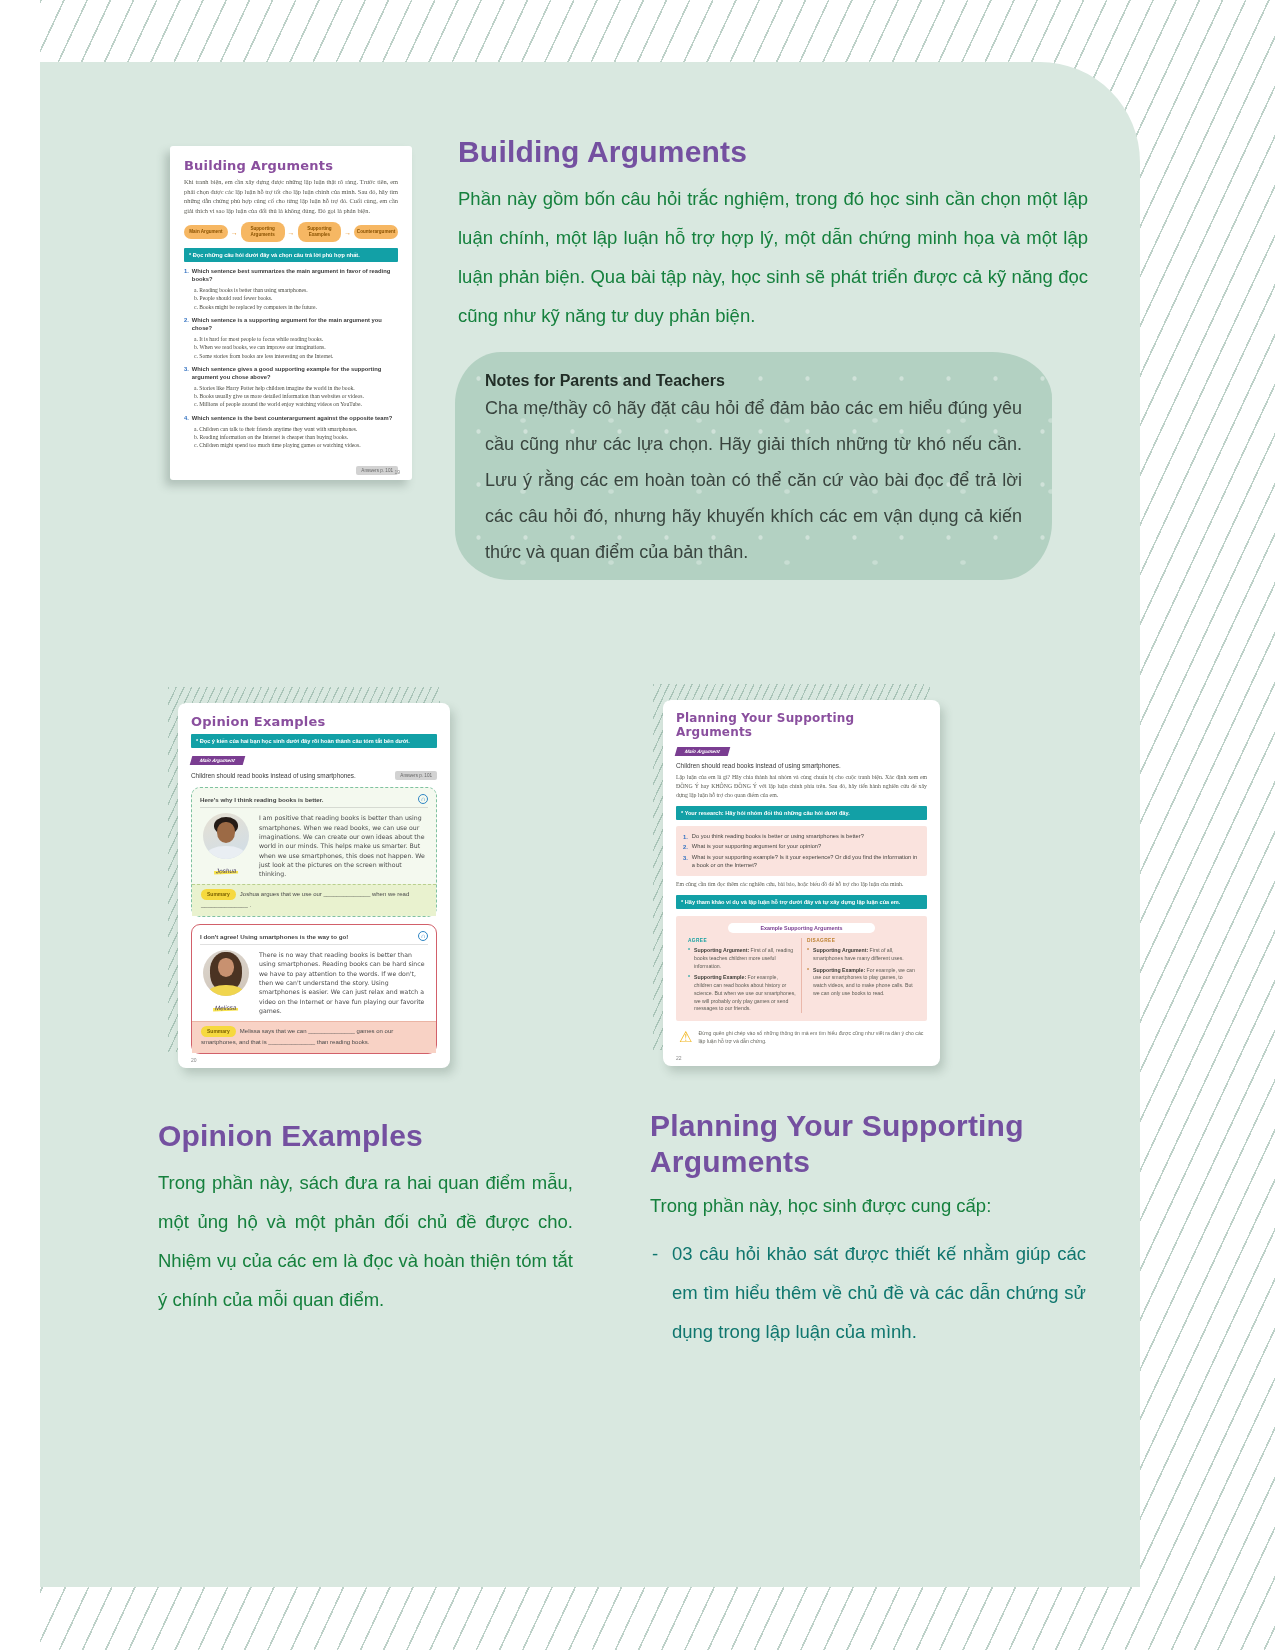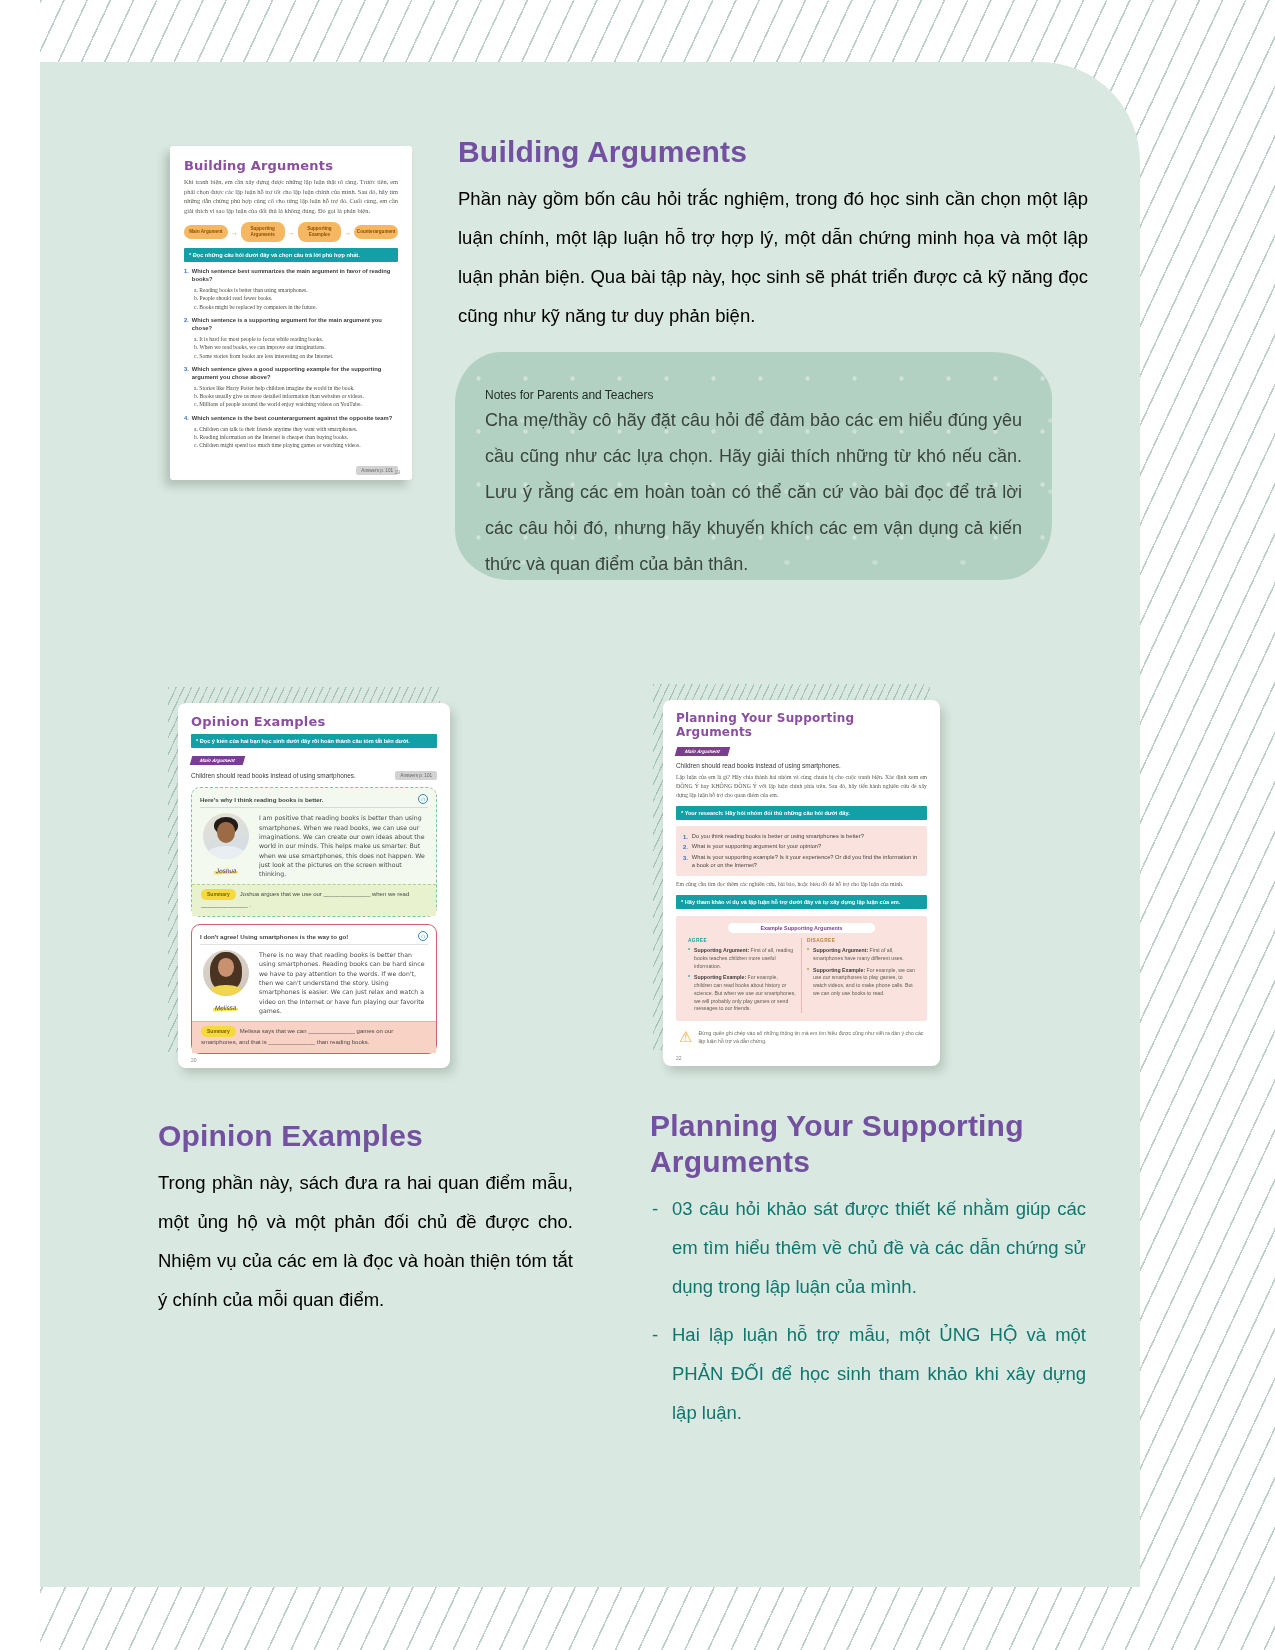--- a/index.html
+++ b/index.html
@@ -11,37 +11,37 @@
   .hatch { position:absolute; left:40px; top:0; width:1235px; height:1650px;
     background:repeating-linear-gradient(115deg, rgba(148,180,166,.62) 0 1.6px, transparent 1.6px 21px); }
 
   
   .panel { position:absolute; left:40px; top:62px; width:1100px; height:1525px;
     background:#d9e8e0; border-radius:0 100px 0 0; }
 
   
   .sec { position:absolute; }
   .sech { font-size:30px; font-weight:700; color:#7450a0; line-height:1.2; letter-spacing:.2px; }
-  .secp { margin-top:9px; font-size:18.5px; line-height:39px; color:#000000; text-align:justify; }
+  .secp { margin-top:9px; font-size:18.5px; line-height:39px; color:#15803d; text-align:justify; }
   .sec1 { left:458px; top:134px; width:630px; }
   .sec2 { left:158px; top:1118px; width:415px; }
   .sec3 { left:650px; top:1108px; width:436px; }
   .dl { position:relative; padding-left:22px; margin-top:9px; font-size:18.5px; line-height:39px;
         color:#0f766e; text-align:justify; }
   .dl::before { content:"-"; position:absolute; left:2px; top:0; }
 
   
   .notes { position:absolute; left:455px; top:352px; width:597px; height:228px; overflow:hidden;
     background:#b3d1c2; padding:20px 30px 18px;
     border-radius:46px 60px 50px 55px / 52px 46px 58px 50px;
     background-image:
       radial-gradient(rgba(255,255,255,.38) 1.5px, transparent 2.6px),
       radial-gradient(rgba(255,255,255,.28) 2.2px, transparent 3.4px);
     background-size:47px 53px, 88px 71px; background-position:0 0, 24px 33px; }
-  .notesh { font-size:12px; font-weight:400; color:#222e27;margin-top:16px; }
+  .notesh { font-size:16px; font-weight:700; color:#222e27; }
   .notesp { font-size:18px; line-height:36px; color:#39443e; text-align:justify; }
 
   
   .cardshadow { position:absolute;
     background:repeating-linear-gradient(115deg, rgba(148,180,166,.7) 0 1.2px, transparent 1.2px 7px); }
   .card { position:absolute; background:#fff; overflow:hidden; }
   .card1 { left:170px; top:146px; width:242px; height:334px; padding:12px 14px; border-radius:3px;
            box-shadow:-5px 6px 9px rgba(60,80,70,.25); }
   .card2 { left:178px; top:703px; width:272px; height:365px; padding:11px 13px; border-radius:8px;
            box-shadow:4px 6px 10px rgba(60,80,70,.22); }
@@ -313,18 +313,18 @@
     <span class="pnum l">22</span>
   </div>
 
   <div class="sec sec2">
     <div class="sech">Opinion Examples</div>
     <div class="secp">Trong phần này, sách đưa ra hai quan điểm mẫu, một ủng hộ và một phản đối chủ đề được cho. Nhiệm vụ của các em là đọc và hoàn thiện tóm tắt ý chính của mỗi quan điểm.</div>
   </div>
 
   <div class="sec sec3">
     <div class="sech">Planning Your Supporting Arguments</div>
+    <div class="secp" style="margin-top:6px;">Trong phần này, học sinh được cung cấp:</div>
     <div>
       <div class="dl">03 câu hỏi khảo sát được thiết kế nhằm giúp các em tìm hiểu thêm về chủ đề và các dẫn chứng sử dụng trong lập luận của mình.</div>
-      <div class="dl">Hai lập luận hỗ trợ mẫu, một ỦNG HỘ và một PHẢN ĐỐI để học sinh tham khảo khi xây dựng lập luận.</div>
     </div>
   </div>
 </div>
 
 </body></html>

